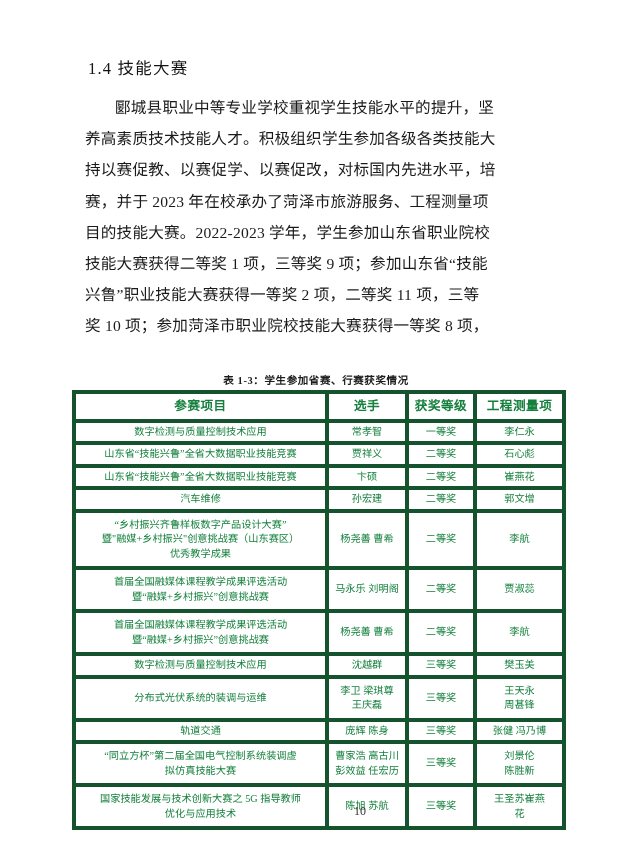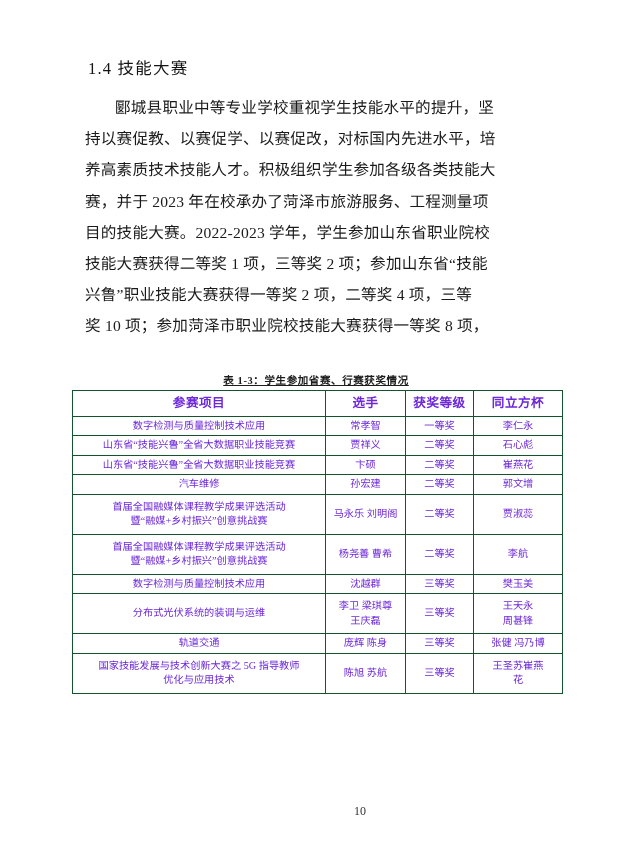--- a/index.html
+++ b/index.html
@@ -57,38 +57,37 @@
   .table-caption {
     position: absolute;
     left: 0;
     top: 372px;
     width: 632px;
     text-align: center;
     font-size: 10.5px;
     font-weight: bold;
     letter-spacing: 0.6px;
     color: #1c1c1c;
-    text-decoration: underline;
   }
   
   .award-table {
     position: absolute;
     left: 72px;
     top: 390px;
     width: 490px;
     border-collapse: collapse;
     table-layout: fixed;
   }
   .award-table td, .award-table th {
-    border: 1px solid #14532d;
+    border: 4px solid #14532d;
     text-align: center;
     vertical-align: middle;
     font-size: 10.2px;
     line-height: 14.5px;
-    color: #6d28d9;
+    color: #15803d;
     padding: 2px 2px;
     font-weight: normal;
     word-break: break-all;
   }
   .award-table thead th {
     font-weight: bold;
     font-size: 12.6px;
     padding: 5px 2px;
     letter-spacing: 0.5px;
   }
@@ -114,44 +113,44 @@
 </style>
 </head>
 <body>
 
 <div class="page">
 
   <div class="section-heading">1.4 技能大赛</div>
 
   <div class="body-block">
       <div class="body-line indent" style="text-indent: 30px;">郾城县职业中等专业学校重视学生技能水平的提升，坚</div>
+      <div class="body-line">养高素质技术技能人才。积极组织学生参加各级各类技能大</div>
       <div class="body-line">持以赛促教、以赛促学、以赛促改，对标国内先进水平，培</div>
-      <div class="body-line">养高素质技术技能人才。积极组织学生参加各级各类技能大</div>
       <div class="body-line">赛，并于 2023 年在校承办了菏泽市旅游服务、工程测量项</div>
       <div class="body-line">目的技能大赛。2022-2023 学年，学生参加山东省职业院校</div>
-      <div class="body-line">技能大赛获得二等奖 1 项，三等奖 2 项；参加山东省“技能</div>
-      <div class="body-line">兴鲁”职业技能大赛获得一等奖 2 项，二等奖 4 项，三等</div>
+      <div class="body-line">技能大赛获得二等奖 1 项，三等奖 9 项；参加山东省“技能</div>
+      <div class="body-line">兴鲁”职业技能大赛获得一等奖 2 项，二等奖 11 项，三等</div>
       <div class="body-line">奖 10 项；参加菏泽市职业院校技能大赛获得一等奖 8 项，</div>
     </div>
 
   <div class="table-caption">表 1-3：学生参加省赛、行赛获奖情况</div>
 
   <table class="award-table">
     <colgroup>
       <col class="col-project">
       <col class="col-player">
       <col class="col-grade">
       <col class="col-teacher">
     </colgroup>
     <thead>
       <tr>
         <th>参赛项目</th>
         <th>选手</th>
         <th>获奖等级</th>
-        <th>同立方杯</th>
+        <th>工程测量项</th>
       </tr>
     </thead>
     <tbody>
         <tr>
           <td class="cell-lines cell-project">
             <span>数字检测与质量控制技术应用</span>
           </td>
           <td class="cell-lines cell-player">
             <span>常孝智</span>
           </td>
@@ -199,20 +198,36 @@
           </td>
           <td class="cell-lines cell-grade">
             <span>二等奖</span>
           </td>
           <td class="cell-lines cell-teacher">
             <span>郭文增</span>
           </td>
         </tr>
         <tr class="tall-row">
           <td class="cell-lines cell-project">
+            <span>“乡村振兴齐鲁样板数字产品设计大赛”</span>
+            <span>暨"融媒+乡村振兴"创意挑战赛（山东赛区）</span>
+            <span>优秀教学成果</span>
+          </td>
+          <td class="cell-lines cell-player">
+            <span>杨尧善 曹希</span>
+          </td>
+          <td class="cell-lines cell-grade">
+            <span>二等奖</span>
+          </td>
+          <td class="cell-lines cell-teacher">
+            <span>李航</span>
+          </td>
+        </tr>
+        <tr class="tall-row">
+          <td class="cell-lines cell-project">
             <span>首届全国融媒体课程教学成果评选活动</span>
             <span>暨“融媒+乡村振兴”创意挑战赛</span>
           </td>
           <td class="cell-lines cell-player">
             <span>马永乐 刘明阁</span>
           </td>
           <td class="cell-lines cell-grade">
             <span>二等奖</span>
           </td>
           <td class="cell-lines cell-teacher">
@@ -273,20 +288,37 @@
           </td>
           <td class="cell-lines cell-grade">
             <span>三等奖</span>
           </td>
           <td class="cell-lines cell-teacher">
             <span>张健 冯乃博</span>
           </td>
         </tr>
         <tr class="tall-row">
           <td class="cell-lines cell-project">
+            <span>“同立方杯”第二届全国电气控制系统装调虚</span>
+            <span>拟仿真技能大赛</span>
+          </td>
+          <td class="cell-lines cell-player">
+            <span>曹家浩 高古川</span>
+            <span>彭效益 任宏历</span>
+          </td>
+          <td class="cell-lines cell-grade">
+            <span>三等奖</span>
+          </td>
+          <td class="cell-lines cell-teacher">
+            <span>刘景伦</span>
+            <span>陈胜新</span>
+          </td>
+        </tr>
+        <tr class="tall-row">
+          <td class="cell-lines cell-project">
             <span>国家技能发展与技术创新大赛之 5G 指导教师</span>
             <span>优化与应用技术</span>
           </td>
           <td class="cell-lines cell-player">
             <span>陈旭 苏航</span>
           </td>
           <td class="cell-lines cell-grade">
             <span>三等奖</span>
           </td>
           <td class="cell-lines cell-teacher">

